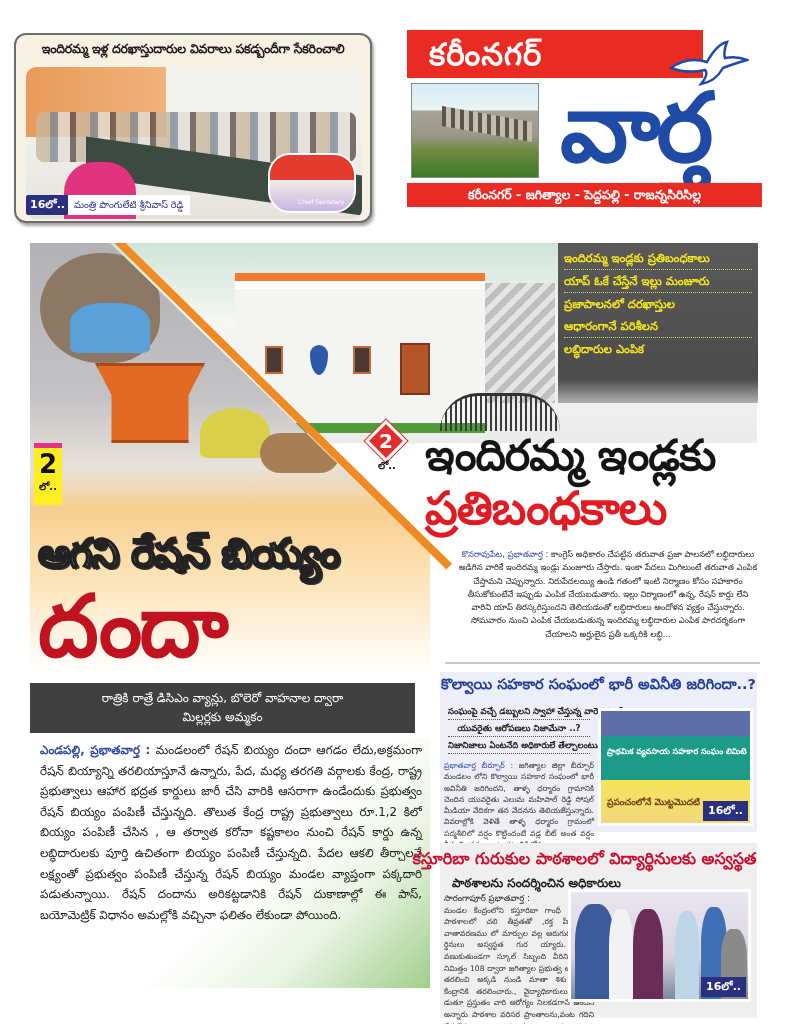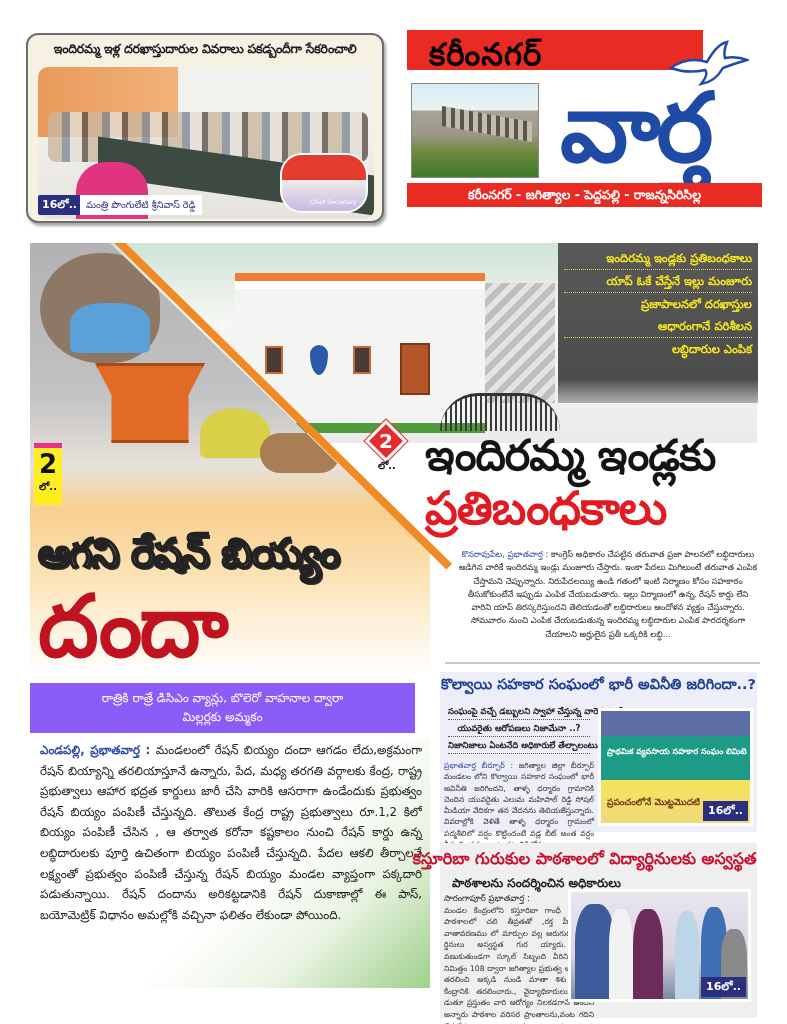--- a/index.html
+++ b/index.html
@@ -1,21 +1,21 @@
 <!DOCTYPE html>
 <html><head>
 <meta charset="utf-8">
 <style>
   * { box-sizing: border-box; margin: 0; padding: 0; }
   html, body { width: 787px; height: 1024px; background: #ffffff; overflow: hidden; }
   body { position: relative; font-family: "DejaVu Sans", sans-serif; color: #1a1a1a; }
 
   
   .teaser {
-    position: absolute; left: 26px; top: 33px; width: 358px; height: 190px;
+    position: absolute; left: 14px; top: 33px; width: 358px; height: 190px;
     border: 2px solid #6d6d6d; border-radius: 12px; background: #f7f1e3;
     box-shadow: 2px 3px 3px rgba(0,0,0,0.35);
   }
   .teaser-title {
     position: absolute; left: 6px; top: 6px; right: 6px; height: 22px;
     font-size: 12.5px; font-weight: bold; color: #1a1a1a; white-space: nowrap; overflow: hidden;
     letter-spacing: -0.3px; text-align: center;
   }
   .teaser-photo {
     position: absolute; left: 10px; top: 32px; width: 336px; height: 152px; border-radius: 10px; overflow: hidden;
@@ -34,22 +34,22 @@
     background: #2a2f7e; color: #fff; font-size: 11px; font-weight: bold; line-height: 20px; border-radius: 2px;
   }
   .teaser-caption {
     position: absolute; left: 52px; bottom: 6px; height: 20px; padding: 0 6px;
     background: #ffffff; color: #2a2f7e; font-size: 9.5px; line-height: 20px; white-space: nowrap;
   }
 
   
   .mast { position: absolute; left: 405px; top: 30px; width: 355px; height: 200px; }
   .mast-top {
-    position: absolute; left: 2px; top: 0; width: 296px; height: 40px; background: #ea2b24;
-    color: #000000; font-size: 31px; font-weight: bold; line-height: 48px; padding-left: 22px; letter-spacing: 1px;
+    position: absolute; left: 2px; top: 0; width: 296px; height: 48px; background: #ea2b24;
+    color: #ffffff; font-size: 31px; font-weight: bold; line-height: 48px; padding-left: 22px; letter-spacing: 1px;
   }
   .mast-bird { position: absolute; left: 262px; top: 8px; width: 82px; height: 50px; }
   .mast-dam {
     position: absolute; left: 6px; top: 53px; width: 128px; height: 95px;
     background: linear-gradient(180deg, #d7ecf5 0%, #eaf4f2 28%, #a8a399 29%, #9b9788 55%, #6f8a3e 72%, #3d7a2a 100%);
     border: 1px solid #888;
   }
   .mast-dam::after { content: ""; position: absolute; left: 30px; top: 30px; width: 90px; height: 20px;
     background: repeating-linear-gradient(90deg, #5a564a 0 4px, #c2bdae 4px 9px); transform: skewY(10deg); }
   .mast-varta {
@@ -116,21 +116,21 @@
     position: absolute; left: 8px; top: 333px; width: 410px; height: 100px;
     font-size: 86px; font-weight: bold; color: #c1121f; line-height: 100px; letter-spacing: -3px; white-space: nowrap;
   }
 
   
   .bullets {
     position: absolute; left: 558px; top: 243px; width: 200px; height: 160px;
     background: linear-gradient(180deg, #595959 0%, #4c4c4c 85%, rgba(80,80,80,0.4) 100%);
     padding: 4px 6px;
   }
-  .bullet { color: #f6e51c; font-size: 11.5px; font-weight: bold; text-align: right; line-height: 22px; white-space: nowrap; }
+  .bullet { color: #f6e51c; font-size: 11.5px; font-weight: bold; text-align: left; line-height: 22px; white-space: nowrap; }
   .bullet.sep { border-bottom: 1px dotted #d8cd6a; }
 
   
   .tag-2-diamond {
     position: absolute; left: 371px; top: 426px; width: 30px; height: 30px; background: #e32c2c;
     transform: rotate(45deg); border: 3px solid #fff; box-shadow: 0 0 0 1px #e32c2c;
   }
   .tag-2-diamond-num { position: absolute; left: 371px; top: 426px; width: 30px; height: 30px; color: #fff; font-size: 20px; font-weight: bold; text-align: center; line-height: 30px; }
   .tag-2-diamond-lo { position: absolute; left: 378px; top: 460px; font-size: 10px; font-weight: bold; }
   .head2-line1 {
@@ -144,21 +144,21 @@
 
   .story2 {
     position: absolute; left: 458px; top: 548px; width: 300px; height: 110px;
     font-size: 8.4px; line-height: 13.3px; color: #2a2a2a; text-align: center;
   }
   .story2 .dateline { color: #2f4aa8; }
   .story2-rule { position: absolute; left: 445px; top: 662px; width: 315px; height: 2px; background: #c9c9c9; }
 
   
   .strap {
-    position: absolute; left: 30px; top: 683px; width: 385px; height: 50px; background: #8b5cf6;
+    position: absolute; left: 30px; top: 683px; width: 385px; height: 50px; background: #404040;
     color: #fff; font-size: 12px; text-align: center; padding-top: 6px; line-height: 19px;
   }
 
   
   .story1 {
     position: absolute; left: 30px; top: 738px; width: 400px; height: 250px;
     background: linear-gradient(135deg, #ffffff 55%, #eaf4e4 75%, #9fcf8a 100%);
     font-size: 11.8px; line-height: 20.6px; color: #202020; padding: 2px 8px 0 10px; text-align: justify;
   }
   .story1 .dateline { color: #2f4aa8; font-weight: bold; }

